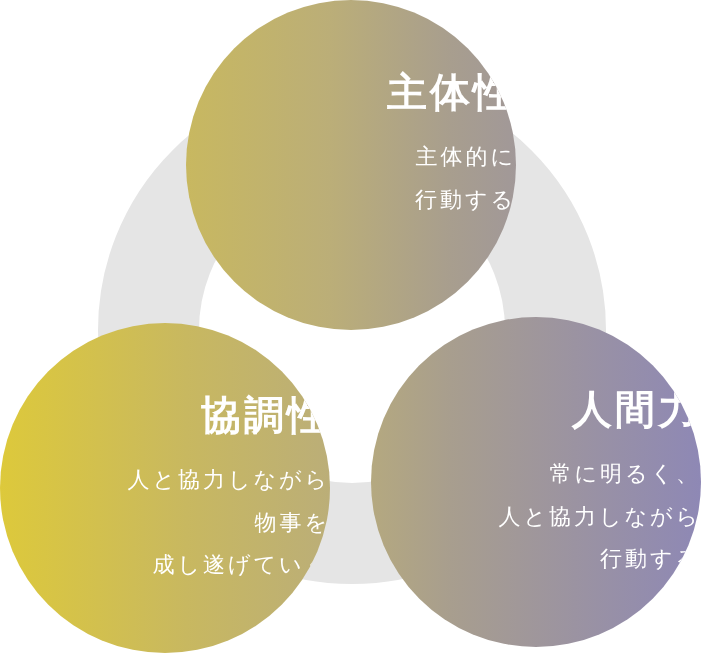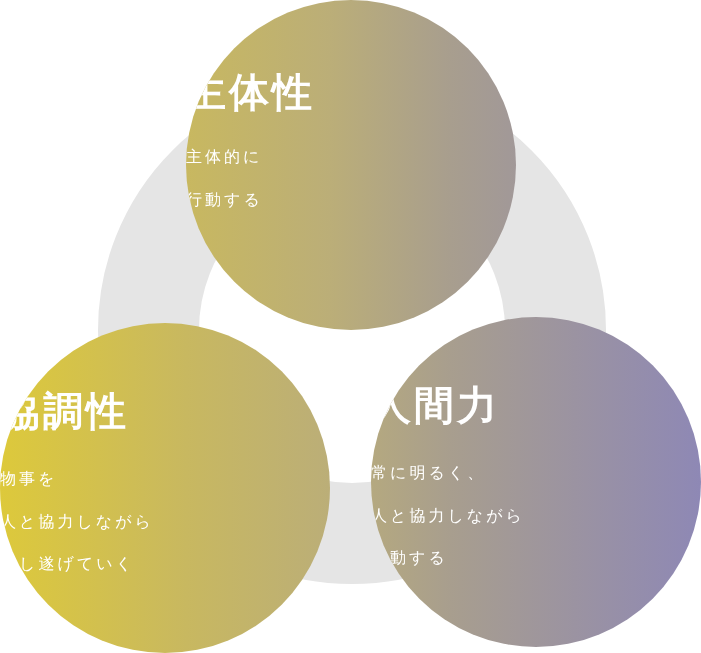--- a/index.html
+++ b/index.html
@@ -25,57 +25,55 @@
       border: 101px solid #e5e5e5;
       background: transparent;
     }
     .circle {
       position: absolute;
       width: 330px;
       height: 330px;
       border-radius: 50%;
       overflow: hidden;
       color: #ffffff;
-      text-align: left;
+      text-align: right;
       background: linear-gradient(90deg, #ddc93b 0px, #c8b860 187px, #bbae78 330px, #a89e8e 450px, #8e88b5 701px);
       background-size: 701px 330px;
     }
     .circle-top {
       left: 186px;
       top: 0px;
       background-position: -186px 0;
     }
     .circle-left {
       left: 0px;
       top: 323px;
       background-position: 0px 0;
-      font-family: Liberation Mono, monospace;
     }
     .circle-right {
       left: 371px;
       top: 317px;
       background-position: -371px 0;
-      font-family: Liberation Mono, monospace;
     }
     .circle-title {
       position: absolute;
       left: 0;
       right: 0;
       top: 68px;
       font-size: 40px;
       font-weight: bold;
       letter-spacing: 3px;
       line-height: 48px;
     }
     .circle-body {
       position: absolute;
       left: 0;
-      right: 16px;
+      right: 0;
       top: 136px;
-      font-size: 16px;
+      font-size: 22px;
       letter-spacing: 3px;
       line-height: 42.5px;
     }
     .circle-body .line {
       display: block;
       white-space: nowrap;
     }
   </style>
 </head>
 <body>
@@ -86,22 +84,22 @@
   <div class="circle-title">主体性</div>
   <div class="circle-body">
     <span class="line">主体的に</span>
     <span class="line">行動する</span>
   </div>
 </div>
 
 <div class="circle circle-left">
   <div class="circle-title">協調性</div>
   <div class="circle-body">
+    <span class="line">人と協力しながら</span>
     <span class="line">物事を</span>
-    <span class="line">人と協力しながら</span>
     <span class="line">成し遂げていく</span>
   </div>
 </div>
 
 <div class="circle circle-right">
   <div class="circle-title">人間力</div>
   <div class="circle-body">
     <span class="line">常に明るく、</span>
     <span class="line">人と協力しながら</span>
     <span class="line">行動する</span>

